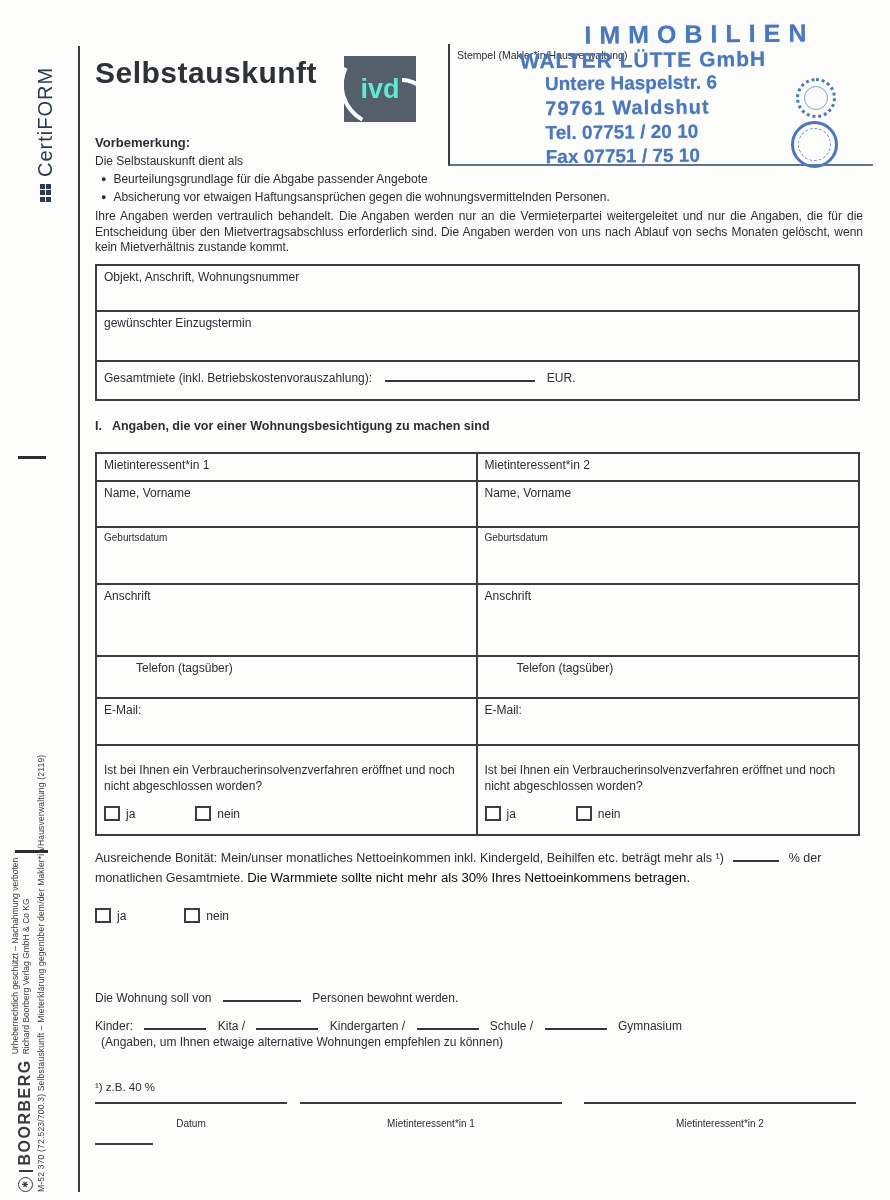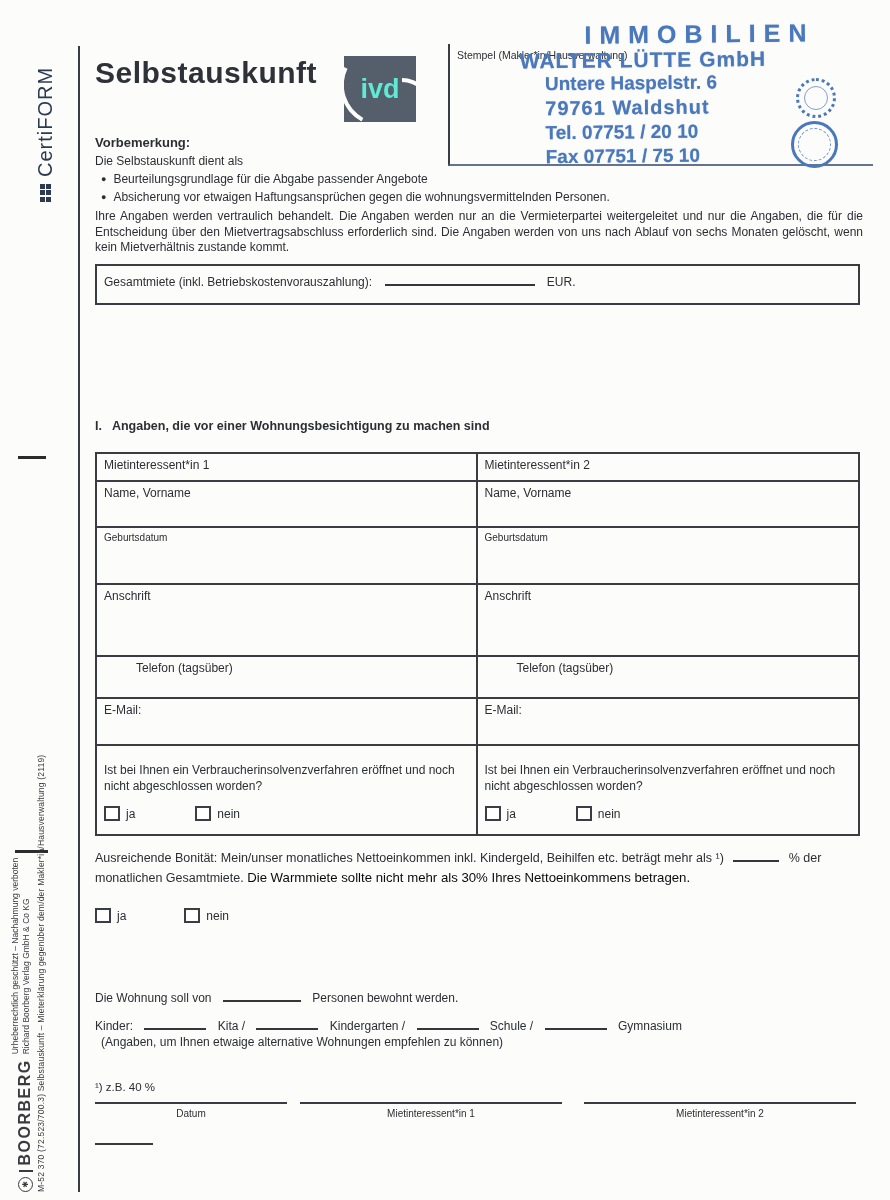--- a/index.html
+++ b/index.html
@@ -115,21 +115,21 @@
   .bonity .digital { color:#0b0b0e; font-size:13.2px; text-shadow:none; }
   .bonity-cbs { left:95px; top:908px; display:flex; align-items:center; }
   .bonity-cbs .cb-gap { width:58px; }
 
   
   .occupancy { left:95px; top:991px; font-size:12px; }
   .kinder { left:95px; top:1019px; font-size:12px; }
   .kinder-hint { left:101px; top:1035px; font-size:12px; }
 
   
-  .sig { border-top:2px solid #3a3b40; text-align:center; padding-top:4px; font-size:10px; }
+  .sig { border-top:2px solid #3a3b40; text-align:center; padding-top:14px; font-size:10px; }
   .sig-1 { left:95px;  top:1102px; width:192px; }
   .sig-2 { left:300px; top:1102px; width:262px; }
   .sig-3 { left:584px; top:1102px; width:272px; }
 
   
   .fn-rule { left:95px; top:1143px; width:58px; height:2px; background:#3a3b40; }
   .footnote { left:95px; top:1081px; font-size:11.5px; }
 
   
   .boorberg {
@@ -189,20 +189,22 @@
   <span class="mark">●</span>
   <span>Beurteilungsgrundlage für die Abgabe passender Angebote</span>
 </div>
 <div class="abs bullet bullet-2">
   <span class="mark">●</span>
   <span>Absicherung vor etwaigen Haftungsansprüchen gegen die wohnungsvermittelnden Personen.</span>
 </div>
 <div class="abs vb-par">Ihre Angaben werden vertraulich behandelt. Die Angaben werden nur an die Vermieterpartei weitergeleitet und nur die Angaben, die für die Entscheidung über den Mietvertragsabschluss erforderlich sind. Die Angaben werden von uns nach Ablauf von sechs Monaten gelöscht, wenn kein Mietverhältnis zustande kommt.</div>
 
 <div class="abs obj-box">
+  <div class="obj-row r1">Objekt, Anschrift, Wohnungsnummer</div>
+  <div class="obj-row r2">gewünschter Einzugstermin</div>
   <div class="obj-row r3">
     <span>Gesamtmiete (inkl. Betriebskostenvorauszahlung):</span>
     <span class="blank w150" style="margin:0 8px 0 10px;"></span>
     <span>EUR.</span>
   </div>
 </div>
 
 <div class="abs sec1-head">
   <span class="num">I.</span><span>Angaben, die vor einer Wohnungsbesichtigung zu machen sind</span>
 </div>

